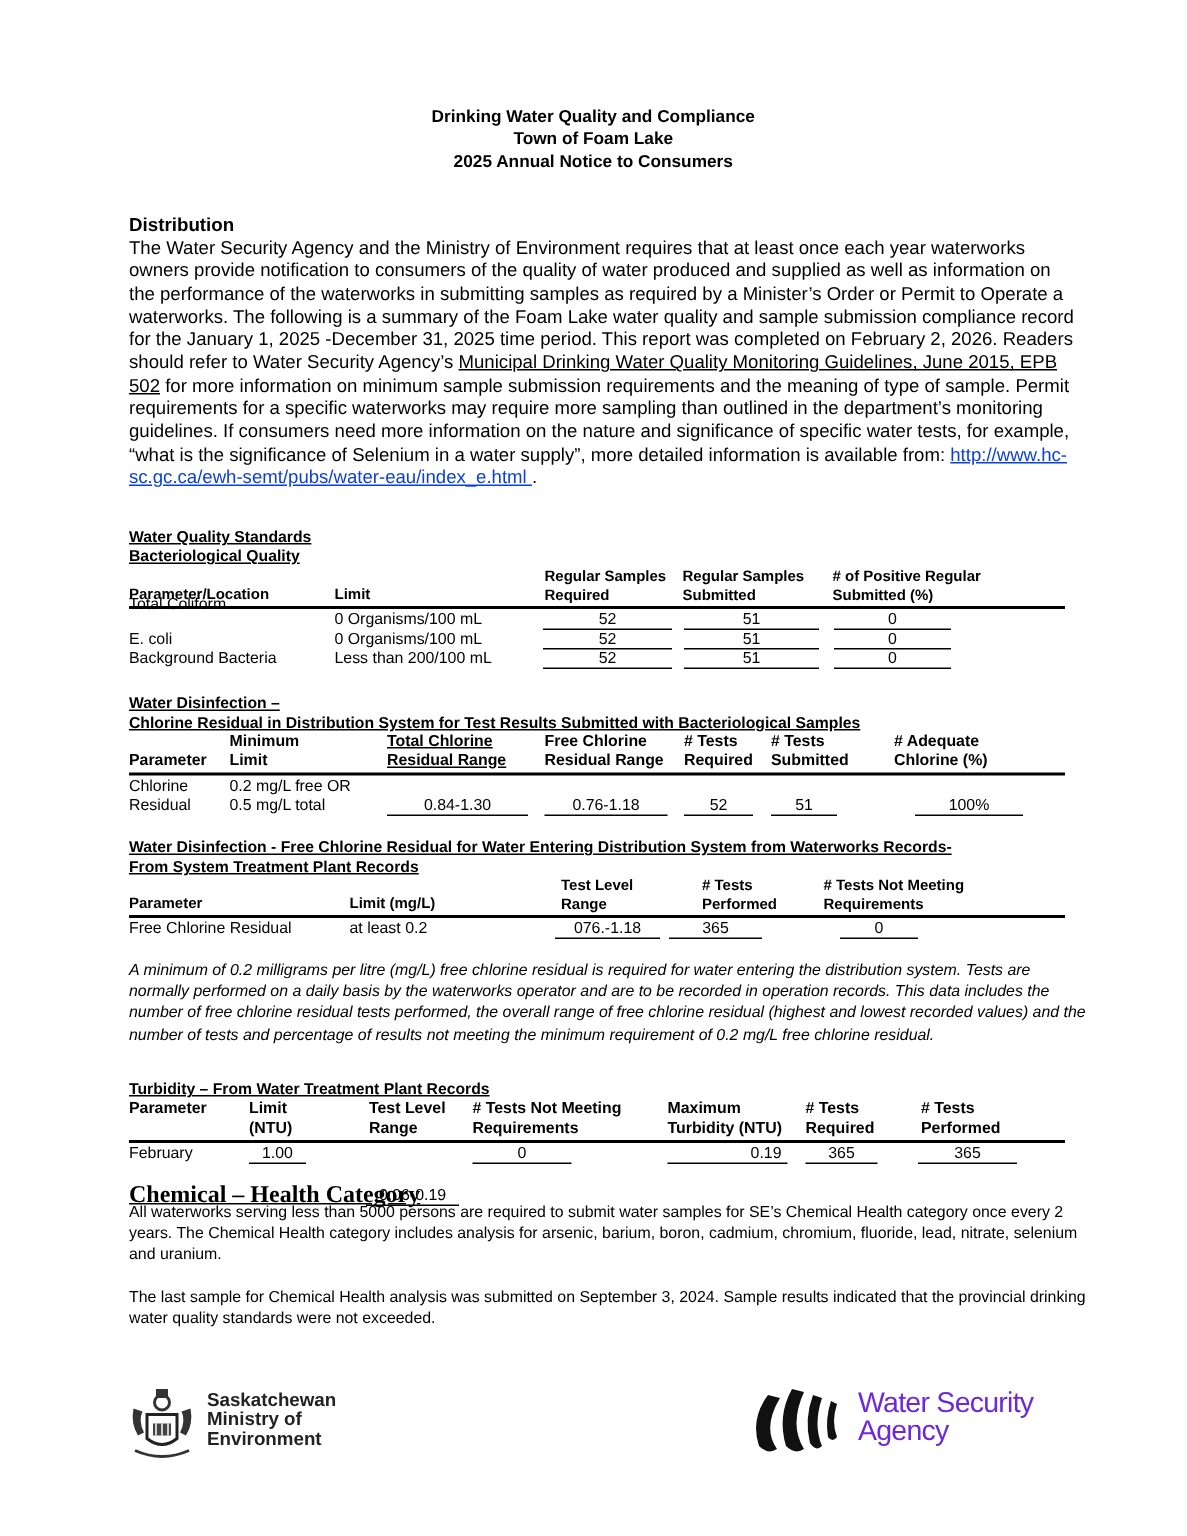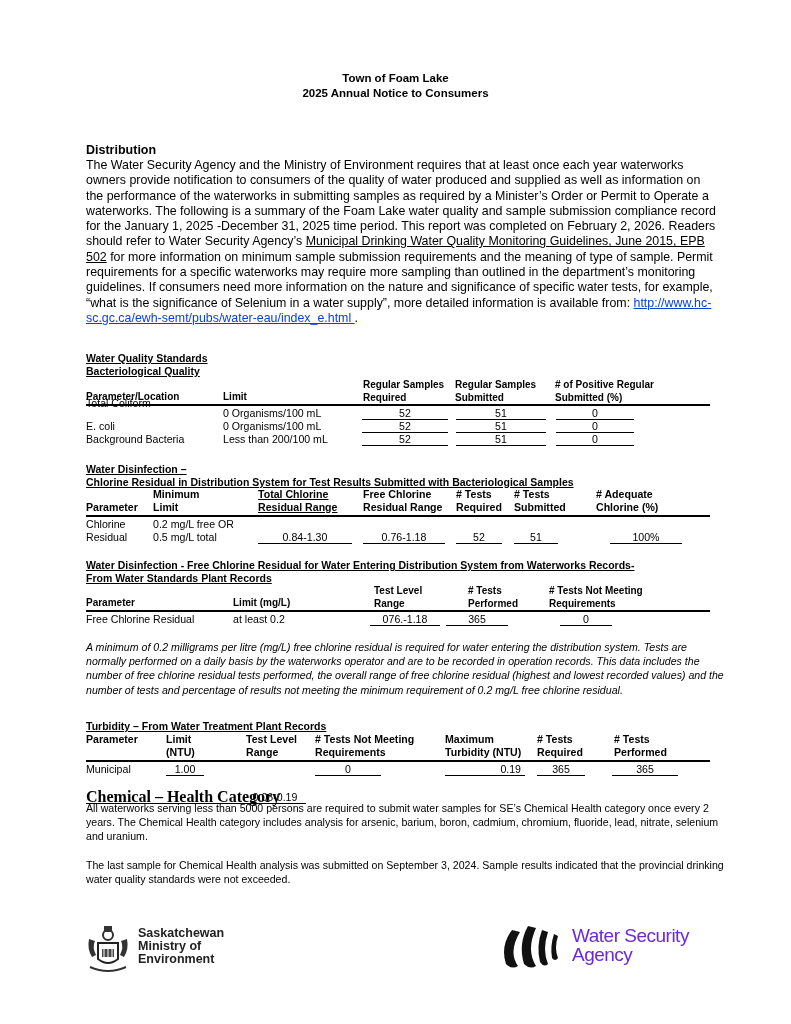--- a/index.html
+++ b/index.html
@@ -20,20 +20,21 @@
     .chem-text { left: 86px; top: 801px; width: 640px; font-size: 10.6px; line-height: 14.2px; }
     .logo-left { left: 86px; top: 925px; width: 190px; height: 50px; }
     .logo-left .txt { position: absolute; left: 52px; top: 2px; font-weight: bold; font-size: 12.5px; line-height: 13px; color: #222; }
     .logo-right { left: 498px; top: 922px; width: 210px; height: 50px; }
     .logo-right .txt { position: absolute; left: 74px; top: 4px; font-size: 19px; line-height: 19px; color: #6d28d9; letter-spacing: -0.5px; }
   </style>
 </head>
 <body>
 
 <div class="abs title-block">
+  <div>Drinking Water Quality and Compliance</div>
   <div>Town of Foam Lake</div>
   <div>2025 Annual Notice to Consumers</div>
 </div>
 
 <div class="abs h-intro">Distribution</div>
 <div class="abs body-text"><span>The Water Security Agency and the Ministry of Environment requires that at least once each year waterworks owners provide notification to consumers of the quality of water produced and supplied as well as information on the performance of the waterworks in submitting samples as required by a Minister’s Order or Permit to Operate a waterworks.  The following is a summary of the Foam Lake water quality and sample submission compliance record for the January 1, 2025 -December 31, 2025 time period.  This report was completed on February 2, 2026.  Readers should refer to Water Security Agency’s </span><span class="u">Municipal Drinking Water Quality Monitoring Guidelines, June 2015, EPB 502</span><span> for more information on minimum sample submission requirements and the meaning of type of sample.  Permit requirements for a specific waterworks may require more sampling than outlined in the department’s monitoring guidelines.  If consumers need more information on the nature and significance of specific water tests, for example, “what is the significance of Selenium in a water supply”, more detailed information is available from:  </span><a class="link" href="#">http://www.hc-sc.gc.ca/ewh-semt/pubs/water-eau/index_e.html </a><span>.</span></div>
 
 <div class="abs sec-title" style="left:86px; top:352px;">Water Quality Standards</div>
 <div class="abs sec-title" style="left:86px; top:365px;">Bacteriological Quality</div>
 
@@ -119,21 +120,21 @@
     </div>
     <div class="uline" style="left:258px; top:531px; width:94px;">0.84-1.30</div>
     <div class="uline" style="left:363px; top:531px; width:82px;">0.76-1.18</div>
     <div class="uline" style="left:456px; top:531px; width:46px;">52</div>
     <div class="uline" style="left:514px; top:531px; width:44px;">51</div>
     <div class="uline" style="left:610px; top:531px; width:72px;">100%</div>
   </div>
 </div>
 
 <div class="abs sec-title" style="left:86px; top:559px;">Water Disinfection - Free Chlorine Residual for Water Entering Distribution System from Waterworks Records-</div>
-<div class="abs sec-title" style="left:86px; top:572px;">From Water Standards Plant Records</div>
+<div class="abs sec-title" style="left:86px; top:572px;">From System Treatment Plant Records</div>
 
 <div>
   <div class="th" style="left:86px; top:597px;">Parameter</div>
   <div class="th" style="left:233px; top:597px;">Limit (mg/L)</div>
   <div class="th" style="left:374px; top:585px;">
     <div>Test Level</div>
     <div>Range</div>
   </div>
   <div class="th" style="left:468px; top:585px;">
     <div># Tests</div>
@@ -180,21 +181,21 @@
     <div># Tests</div>
     <div>Required</div>
   </div>
   <div class="th" style="left:614px; top:733px; font-size:10.6px;">
     <div># Tests</div>
     <div>Performed</div>
   </div>
   <div class="rule" style="left:86px; top:760px; width:624px;"></div>
 
   <div>
-    <div class="td" style="left:86px; top:763px;">Municipal</div>
+    <div class="td" style="left:86px; top:763px;">February</div>
     <div class="uline" style="left:166px; top:763px; width:38px;">1.00</div>
     <div class="uline" style="left:244px; top:763px; width:62px;margin-top:28px;">0.06-0.19</div>
     <div class="uline" style="left:315px; top:763px; width:66px;">0</div>
     <div class="uline" style="left:445px; top:763px; width:76px; text-align:right; padding-right:4px;">0.19</div>
     <div class="uline" style="left:537px; top:763px; width:48px;">365</div>
     <div class="uline" style="left:612px; top:763px; width:66px;">365</div>
   </div>
 </div>
 
 <div class="abs sec-title" style="left:86px; top:790px; font-size:16px;font-family:Liberation Serif, serif;">Chemical – Health Category</div>

